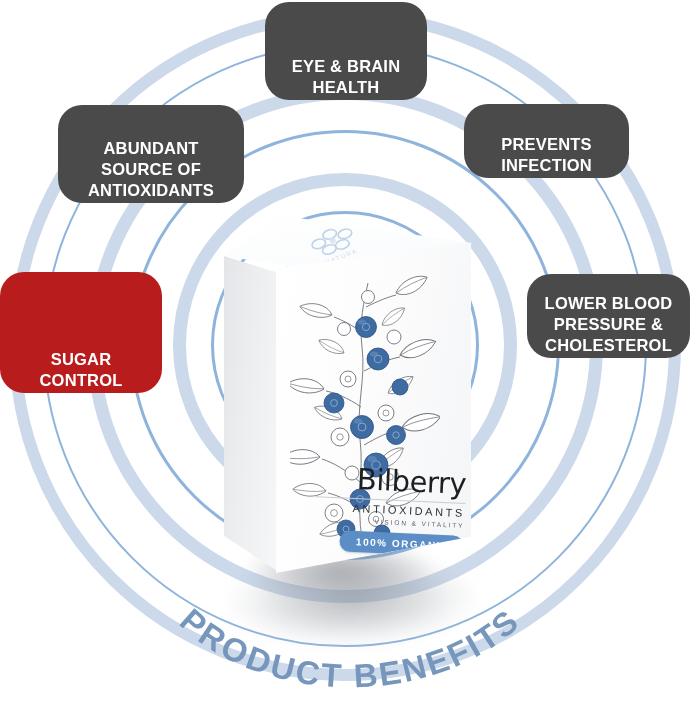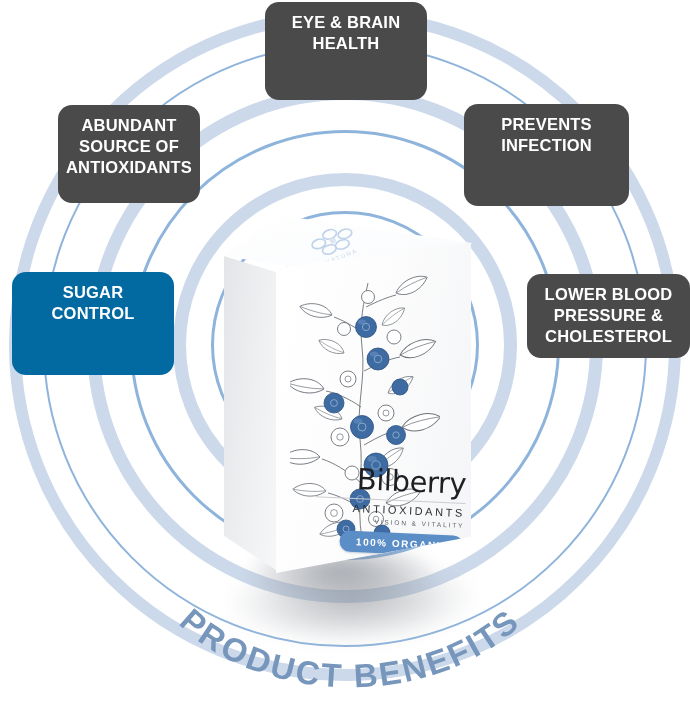--- a/index.html
+++ b/index.html
@@ -137,31 +137,31 @@
     width: 70px; height: 42px;
     opacity: 0.55;
     transform: rotate(-21deg) skewX(5deg);
   }
   .top-logo svg { width: 100%; height: 100%; }
 
   
   .label {
     position: absolute;
     background: #4a4a4a;
-    border-radius: 14px;
+    border-radius: 24px;
     color: #ffffff;
     display: flex;
-    align-items: flex-start;
+    align-items: flex-end;
     justify-content: center;
     text-align: center;
     font-size: 16.5px;
     font-weight: 700;
     line-height: 1.28;
     letter-spacing: 0.2px;
-    padding: 10px 12px;
+    padding: 2px 12px;
     font-family: "Liberation Sans", sans-serif;
   }
 
   
   .caption { position: absolute; left: 140px; top: 575px; width: 420px; height: 125px; }
   .caption svg { width: 100%; height: 100%; overflow: visible; }
   .caption text {
     font-family: "Liberation Sans", sans-serif;
     font-size: 33px;
     font-weight: 700;
@@ -311,27 +311,27 @@
         <div class="brand-sub2">VISION &amp; VITALITY</div>
         <div class="organic-badge">100% ORGANIC</div>
       </div>
     </div>
   </div>
 
   <div id="labels">
       <div class="label" style="left: 265px; top: 2px; width: 162px; height: 98px; background: rgb(74, 74, 74); color: rgb(255, 255, 255);">
         <div>EYE &amp; BRAIN<br>HEALTH</div>
       </div>
-      <div class="label" style="left: 58px; top: 105px; width: 142px; height: 98px; background: rgb(74, 74, 74); color: rgb(255, 255, 255);">
+      <div class="label" style="left: 58px; top: 105px; width: 186px; height: 98px; background: rgb(74, 74, 74); color: rgb(255, 255, 255);">
         <div>ABUNDANT<br>SOURCE OF<br>ANTIOXIDANTS</div>
       </div>
-      <div class="label" style="left: 464px; top: 104px; width: 165px; height: 102px; background: rgb(74, 74, 74); color: rgb(255, 255, 255);">
+      <div class="label" style="left: 464px; top: 104px; width: 165px; height: 74px; background: rgb(74, 74, 74); color: rgb(255, 255, 255);">
         <div>PREVENTS<br>INFECTION</div>
       </div>
-      <div class="label" style="left: 0px; top: 272px; width: 162px; height: 103px; background: #0369a1; color: rgb(255, 255, 255); margin-left: 12px;">
+      <div class="label" style="left: 0px; top: 272px; width: 162px; height: 121px; background: #b91c1c; color: rgb(255, 255, 255);">
         <div>SUGAR<br>CONTROL</div>
       </div>
       <div class="label" style="left: 527px; top: 274px; width: 163px; height: 84px; background: rgb(74, 74, 74); color: rgb(255, 255, 255);">
         <div>LOWER BLOOD<br>PRESSURE &amp;<br>CHOLESTEROL</div>
       </div>
     </div>
 
   <div class="caption">
     <svg viewBox="0 0 420 125">
       <defs>

